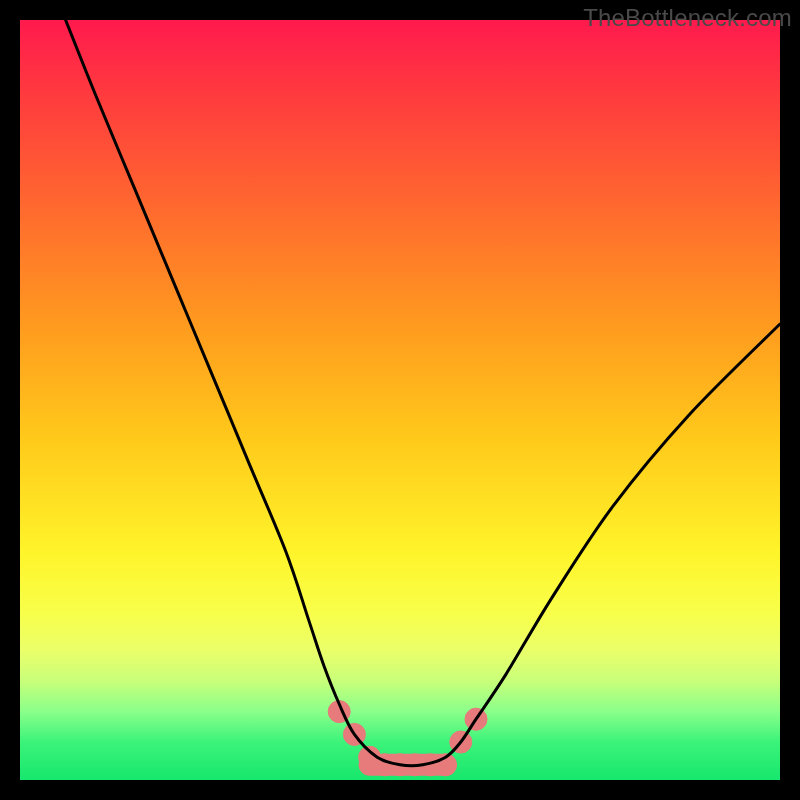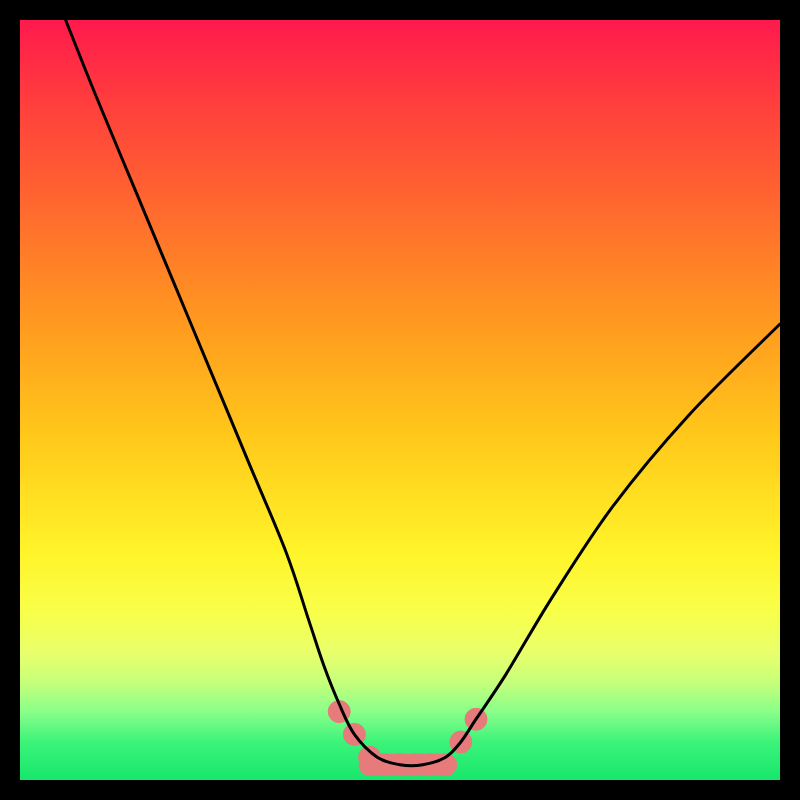--- a/index.html
+++ b/index.html
@@ -66,13 +66,14 @@
             <circle cx="410.40000000000003" cy="744.8" r="11" fill="#e77b7b" stroke="#e77b7b"></circle>
             <circle cx="425.6" cy="744.8" r="11" fill="#e77b7b" stroke="#e77b7b"></circle>
             <circle cx="440.79999999999995" cy="722" r="11" fill="#e77b7b" stroke="#e77b7b"></circle>
             <circle cx="456" cy="699.2" r="11" fill="#e77b7b" stroke="#e77b7b"></circle>
             <rect x="338.6" y="733.8" width="98" height="22" rx="11" fill="#e77b7b"></rect>
           </g>
           <path d="M 45.6,0 C 50.66666666666667,12.666666666666666 64.6,48.13333333333334 76,76 C 87.4,103.86666666666666 101.33333333333333,136.79999999999993 114,167.19999999999993 C 126.66666666666667,197.59999999999994 139.33333333333334,227.99999999999997 152,258.4 C 164.66666666666666,288.79999999999995 177.33333333333334,319.19999999999993 190,349.59999999999997 C 202.66666666666666,380 215.33333333333334,410.4 228,440.8 C 240.66666666666666,471.20000000000005 255.86666666666667,505.4 266,532 C 276.1333333333333,558.6 282.4666666666667,581.4 288.8,600.4 C 295.1333333333333,619.4 298.93333333333334,632.0666666666666 304,646 C 309.06666666666666,659.9333333333334 314.1333333333333,672.6 319.2,684 C 324.26666666666665,695.4 328.06666666666666,705.5333333333333 334.4,714.4 C 340.7333333333333,723.2666666666667 349.59999999999997,732.1333333333334 357.2,737.2 C 364.8,742.2666666666667 372.4,743.5333333333333 380,744.8 C 387.6,746.0666666666666 395.2,746.0666666666666 402.8,744.8 C 410.40000000000003,743.5333333333333 419.2666666666667,741 425.6,737.2 C 431.93333333333334,733.4000000000001 435.7333333333333,728.3333333333334 440.79999999999995,722 C 445.8666666666666,715.6666666666666 448.4,710.6 456,699.2 C 463.6,687.8000000000001 473.73333333333335,673.8666666666667 486.40000000000003,653.6 C 499.0666666666667,633.3333333333334 514.2666666666667,605.4666666666667 532,577.6 C 549.7333333333333,549.7333333333333 570.0000000000001,516.8000000000001 592.8000000000001,486.40000000000003 C 615.6,456 640.9333333333333,425.6 668.8,395.2 C 696.6666666666666,364.79999999999995 744.8,319.2 760,304" fill="none" stroke="#000000" stroke-width="3" stroke-linecap="round"></path>
         </g>
     </svg>
   </div>
+  <div class="watermark">TheBottleneck.com</div>
 </div>
 
 </body></html>

